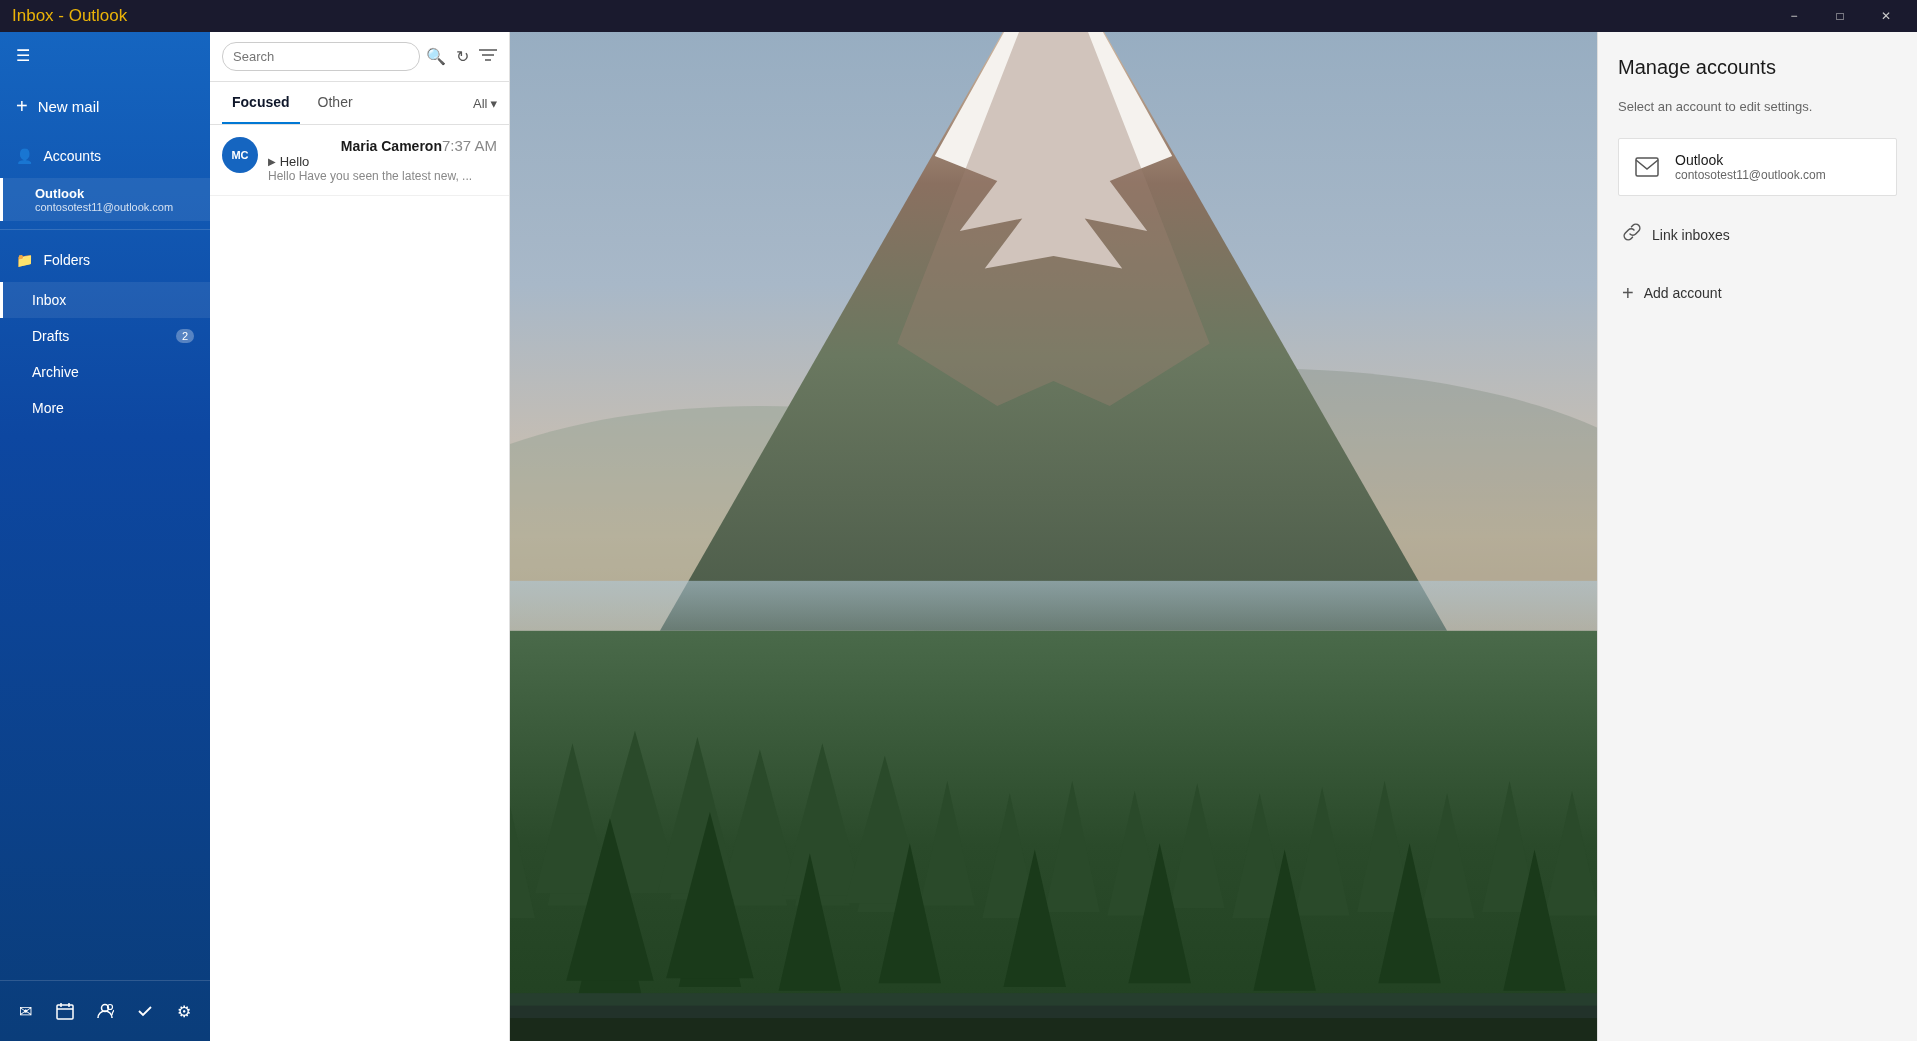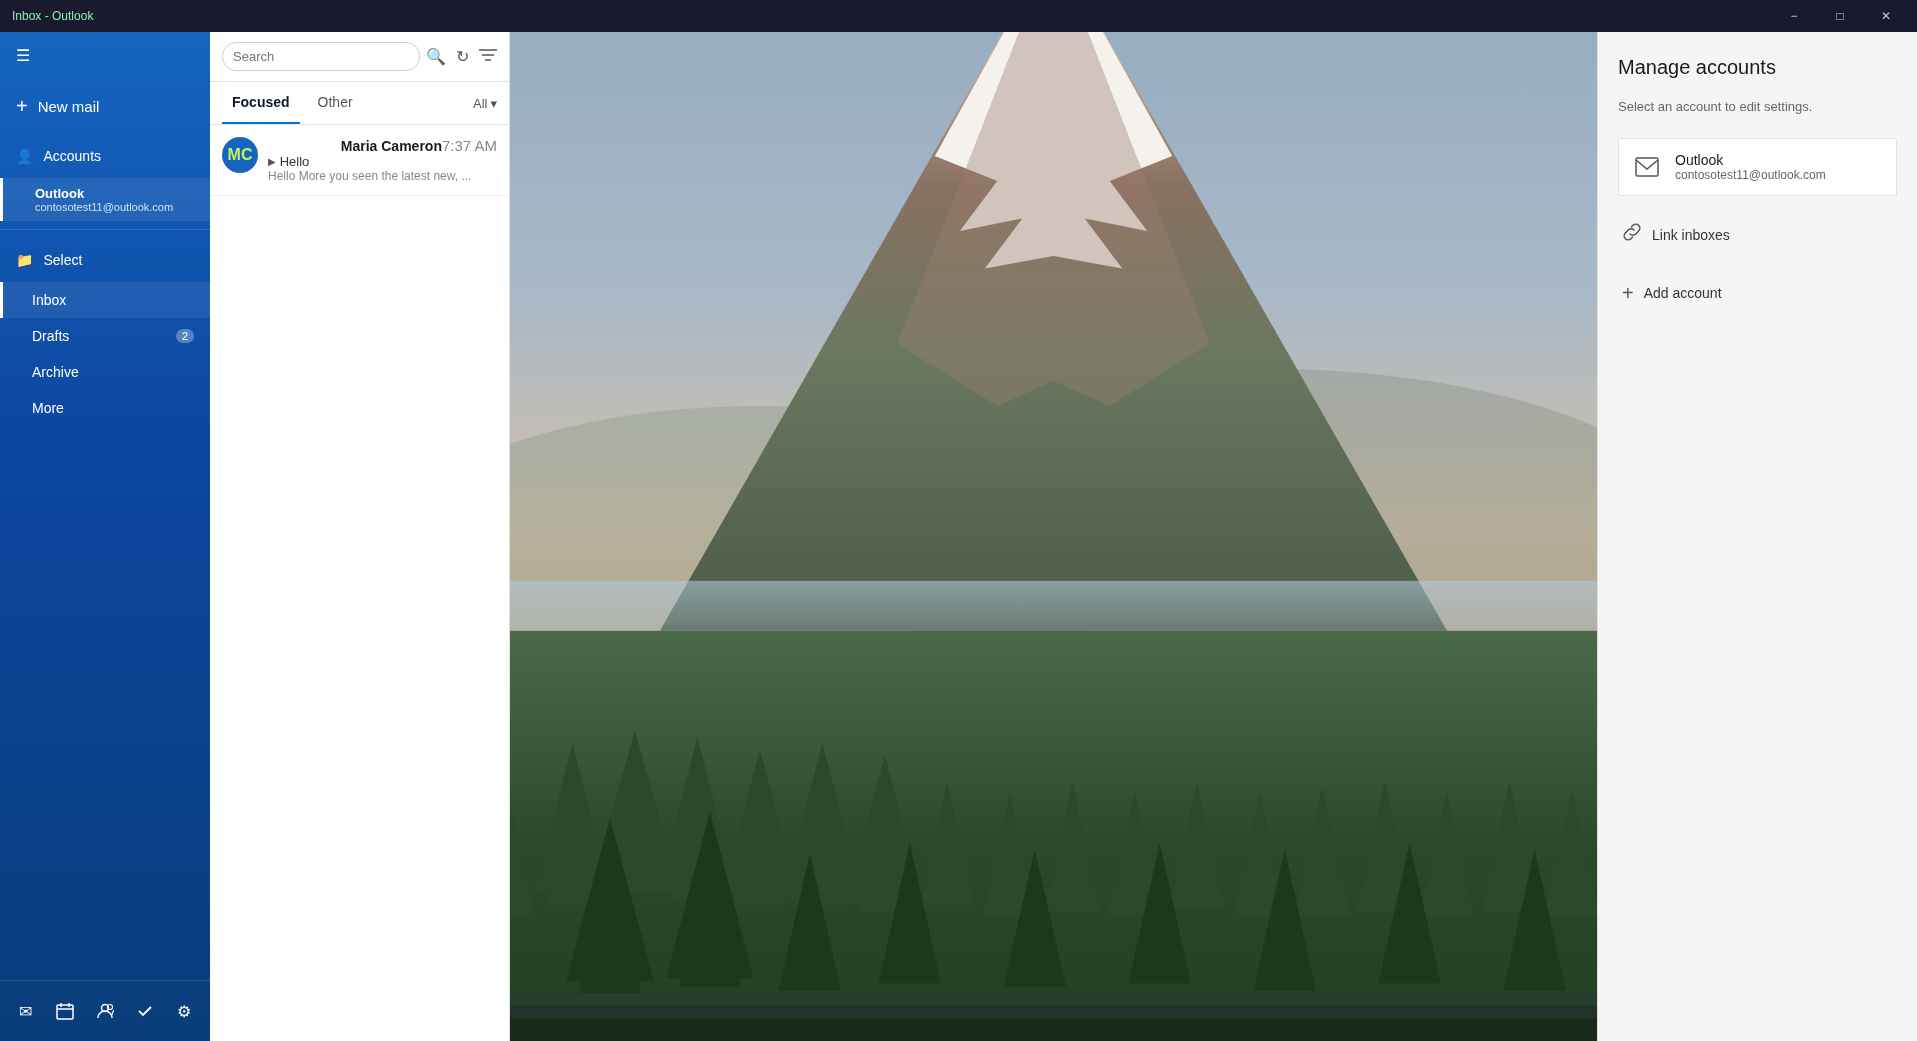--- a/index.html
+++ b/index.html
@@ -7,21 +7,21 @@
 
     .title-bar {
       height: 32px;
       background: #1a1a2e;
       display: flex;
       align-items: center;
       justify-content: space-between;
       padding: 0 8px;
       flex-shrink: 0;
     }
-    .title-bar-title { color: #86efac; font-size: 12px; padding-left: 4px; }
+    .title-bar-title { color: #eab308; font-size: 17px; padding-left: 4px; }
     .title-bar-controls { display: flex; gap: 0; }
     .title-bar-btn {
       width: 46px; height: 32px;
       background: transparent; border: none; cursor: pointer;
       color: #ccc; font-size: 12px; display: flex; align-items: center; justify-content: center;
     }
 
     .app-body {
       display: flex;
       flex: 1;
@@ -156,23 +156,23 @@
     }
 
     .mail-item {
       display: flex; gap: 10px;
       padding: 12px;
       border-bottom: 1px solid #f0f0f0;
       cursor: pointer;
     }
     .mail-avatar {
       width: 36px; height: 36px; border-radius: 50%;
-      background: #1565c0; color: #bef264;
+      background: #1565c0; color: #ffffff;
       display: flex; align-items: center; justify-content: center;
-      font-size: 16px; font-weight: 600; flex-shrink: 0;
+      font-size: 11px; font-weight: 600; flex-shrink: 0;
     }
     .mail-info { flex: 1; min-width: 0; }
     .mail-header { display: flex; justify-content: flex-end; align-items: baseline; }
     .mail-sender { font-size: 14px; font-weight: 600; color: #1a1a1a; }
     .mail-time { font-size: 15px; color: #888; }
     .mail-subject { font-size: 13px; color: #333; display: flex; align-items: center; gap: 4px; }
     .mail-preview { font-size: 12px; color: #888; white-space: nowrap; overflow: hidden; text-overflow: ellipsis; }
     .chevron-right { font-size: 10px; color: #555; }
 
     
@@ -261,21 +261,21 @@
 
       <div class="sidebar-account-item">
         <div class="sidebar-account-name">Outlook</div>
         <div class="sidebar-account-email">contosotest11@outlook.com</div>
       </div>
 
       <div class="sidebar-divider"></div>
 
       <div class="sidebar-folders">
         <span>📁</span>
-        <span>Select</span>
+        <span>Folders</span>
       </div>
 
       <div class="sidebar-folder-item active">
         <span>Inbox</span>
       </div>
       <div class="sidebar-folder-item">
         <span>Drafts</span>
         <span class="folder-badge">2</span>
       </div>
       <div class="sidebar-folder-item">
@@ -346,21 +346,21 @@
       <div class="mail-avatar" style="background:#1565c0;">MC</div>
       <div class="mail-info">
         <div class="mail-header">
           <span class="mail-sender">Maria Cameron</span>
           <span class="mail-time">7:37 AM</span>
         </div>
         <div class="mail-subject">
           <span class="chevron-right">▶</span>
           <span>Hello</span>
         </div>
-        <div class="mail-preview">Hello More you seen the latest new, ...</div>
+        <div class="mail-preview">Hello Have you seen the latest new, ...</div>
       </div>
     </div>
 
   </div>
 
   <div class="main-content">
     <svg class="mountain-svg" viewBox="0 0 870 1009" preserveAspectRatio="xMidYMid slice" xmlns="http://www.w3.org/2000/svg">
 
       <defs>
         <linearGradient id="skyGrad" x1="0" y1="0" x2="0" y2="1">

